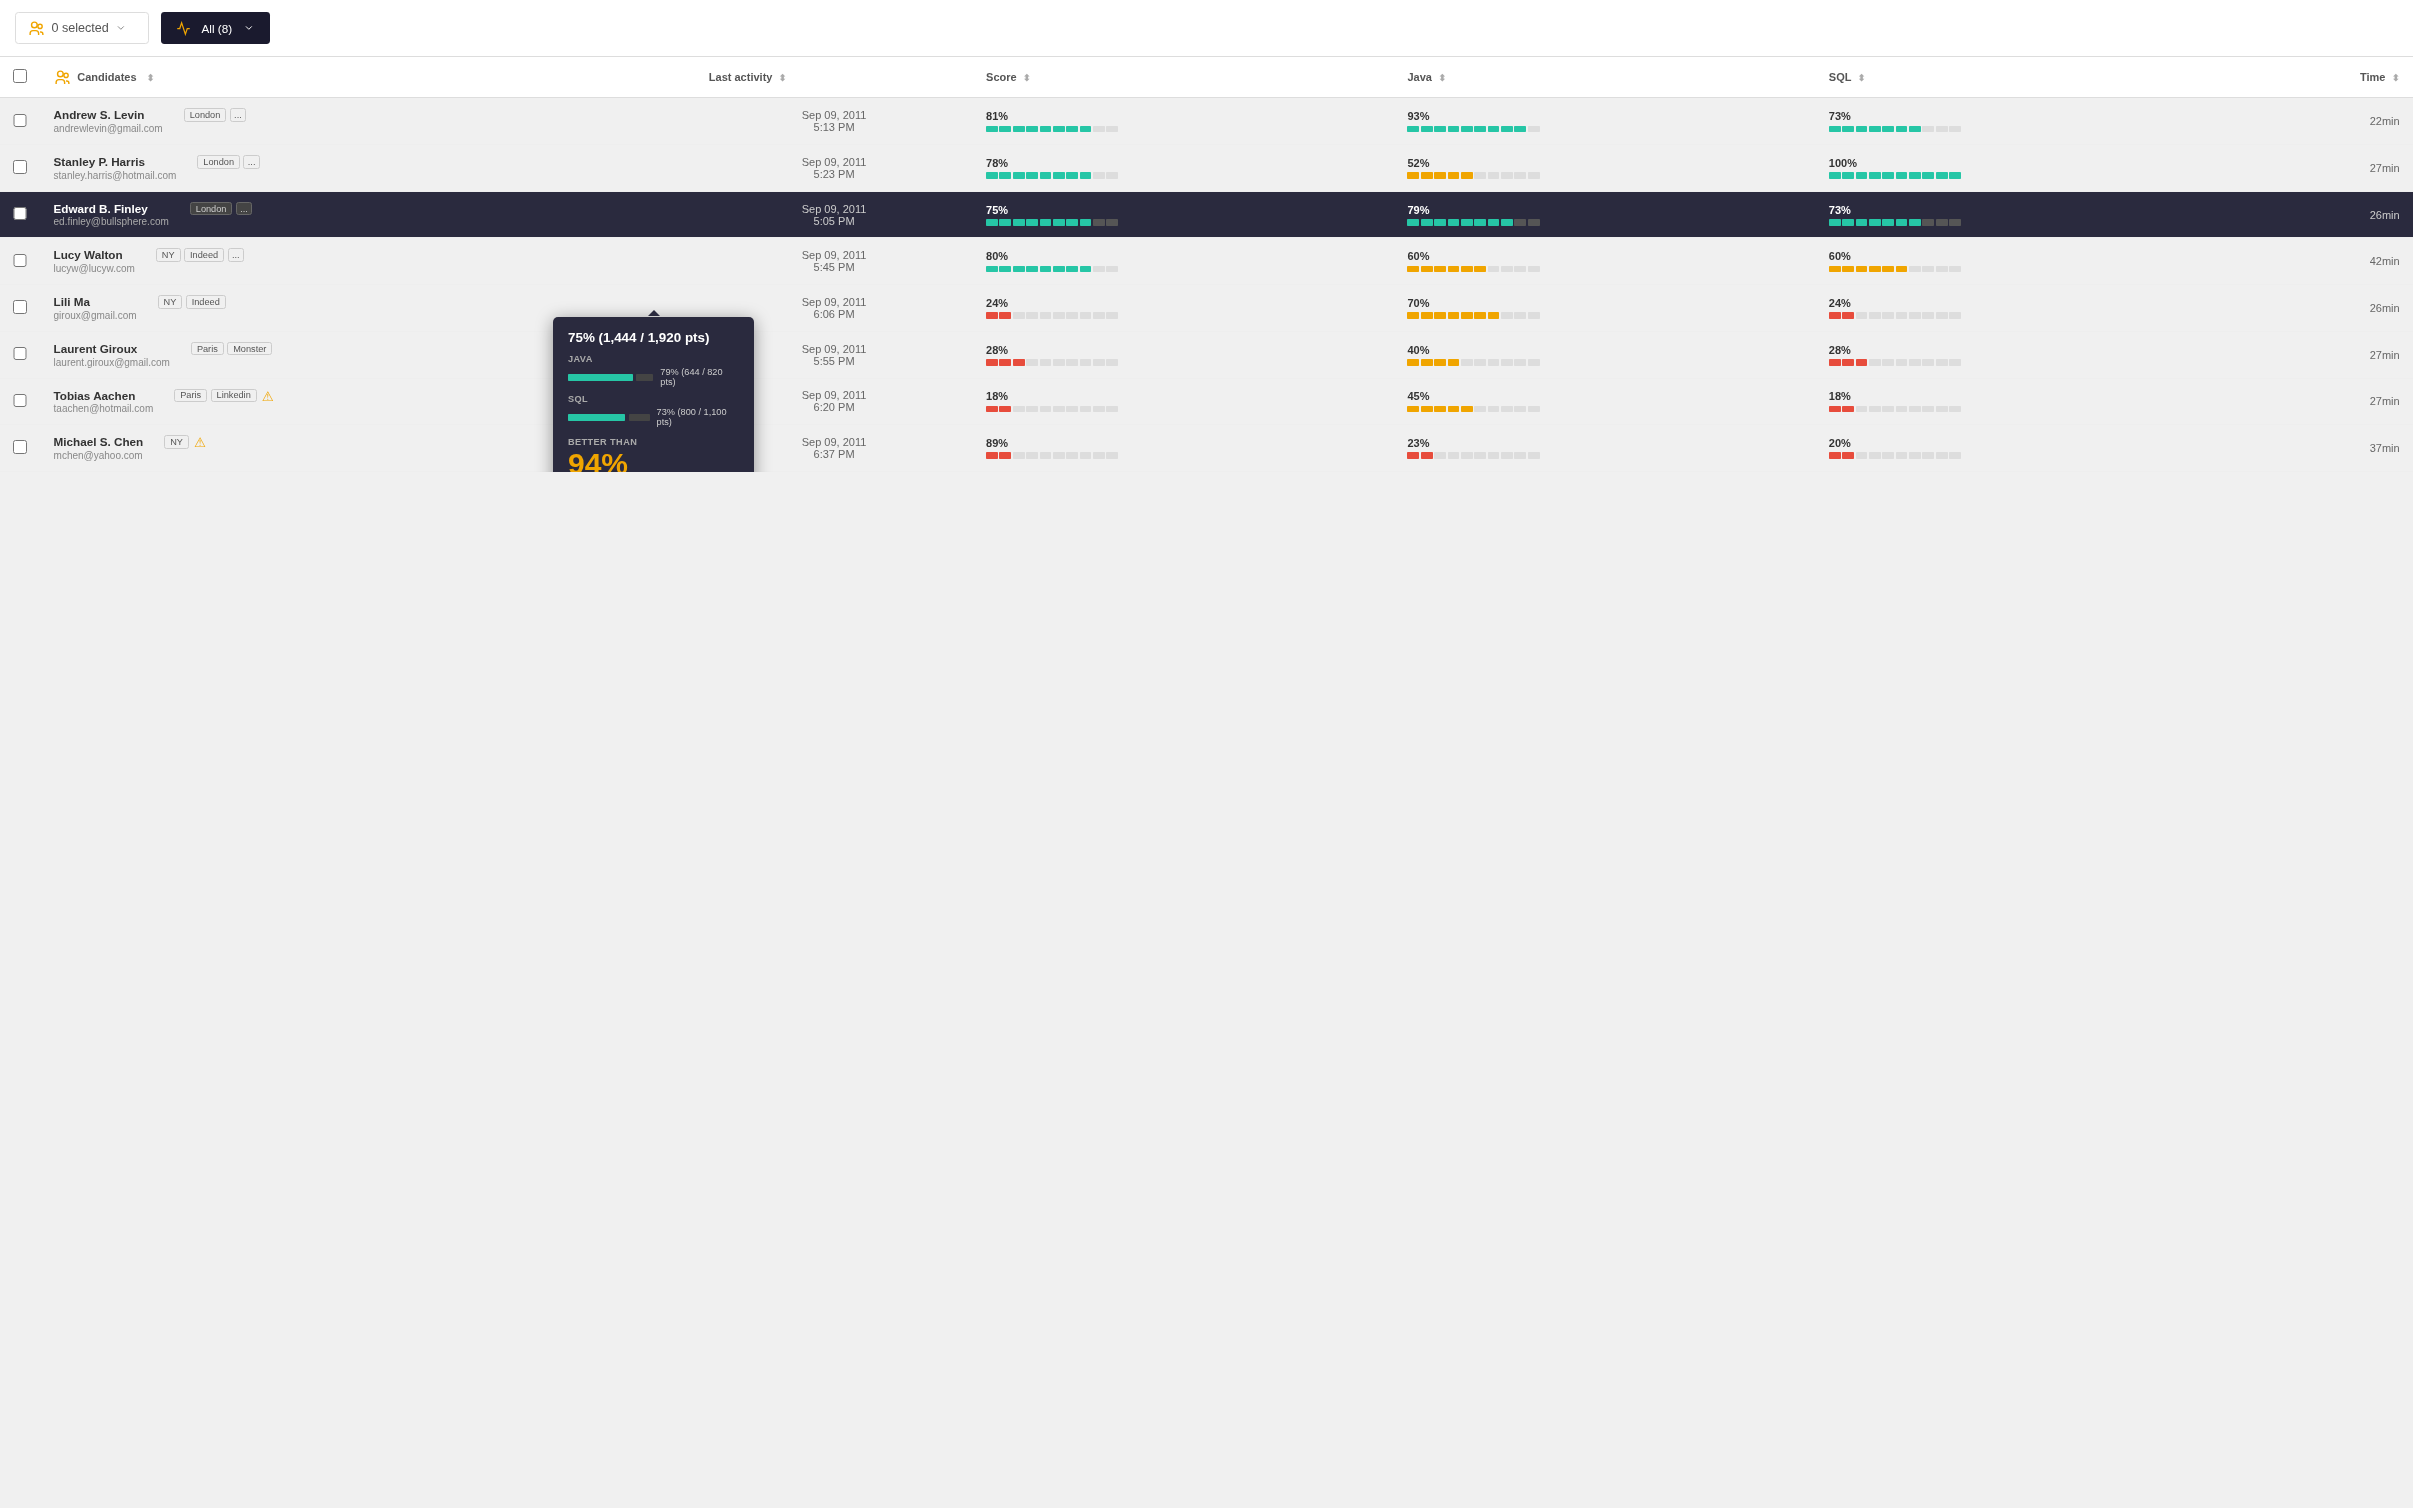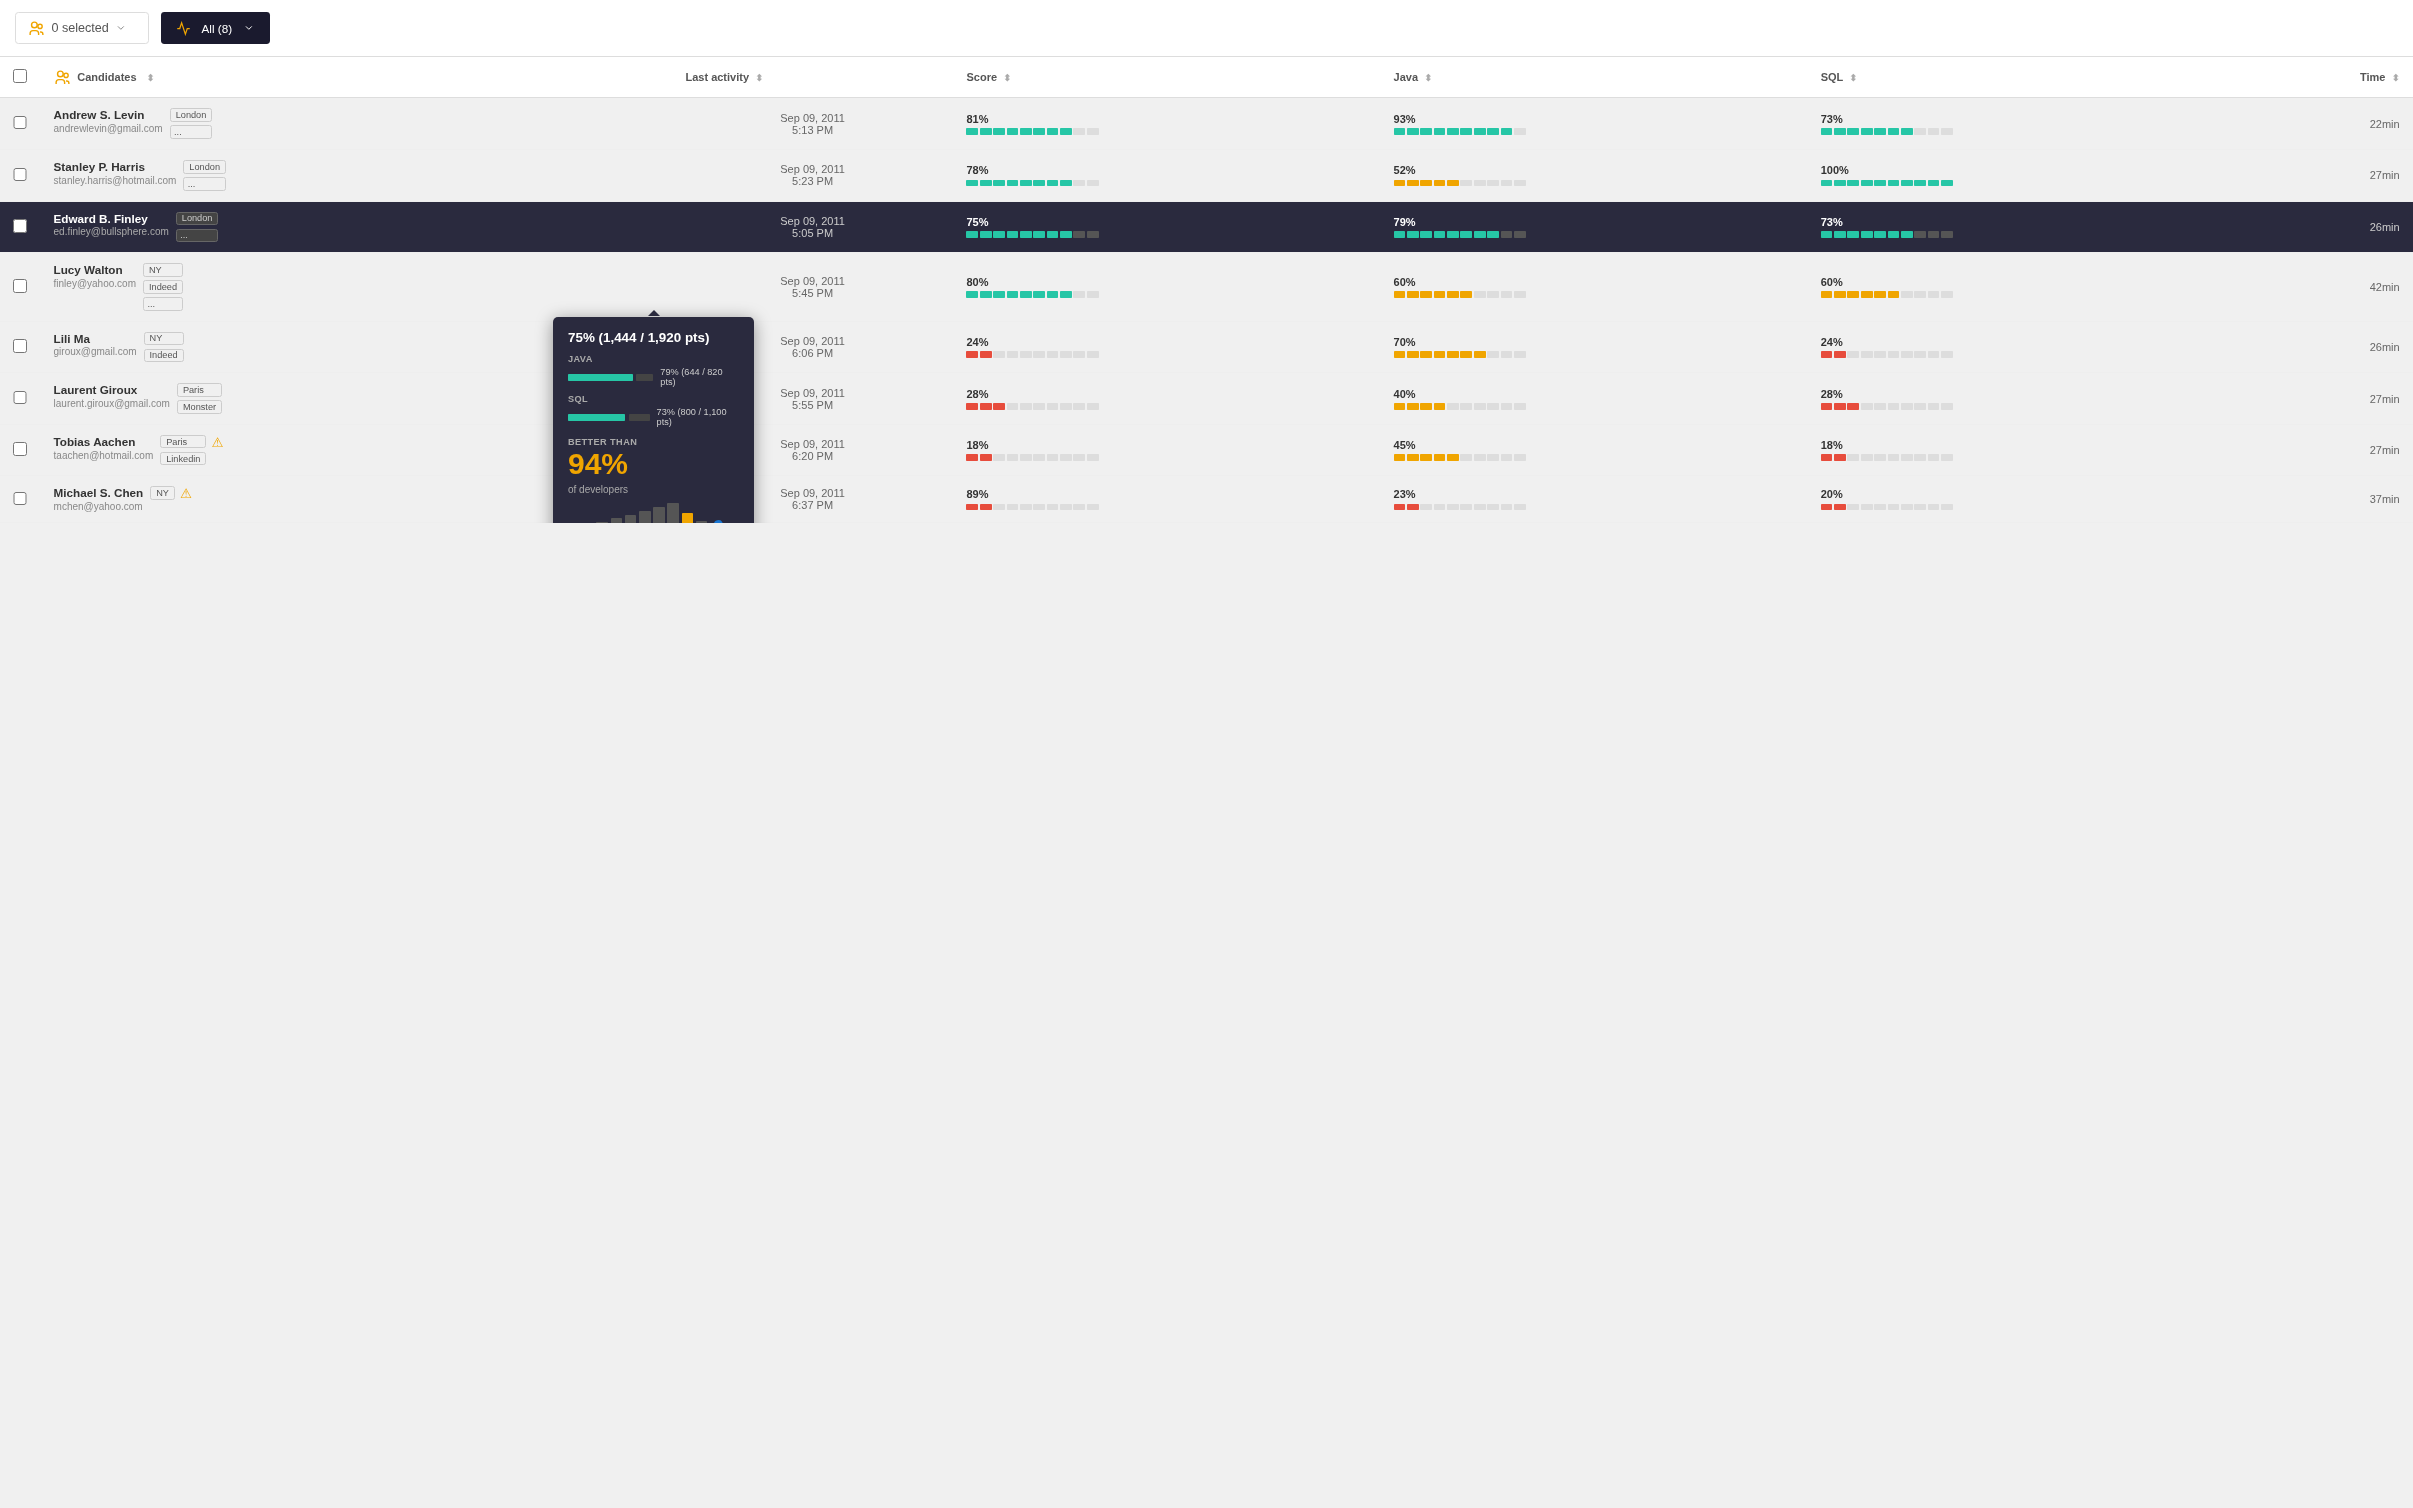--- a/index.html
+++ b/index.html
@@ -41,21 +41,21 @@
 
     td { padding: 10px 13.4px; vertical-align: middle; font-size: 11px; }
 
     .checkbox-col { width: 34px; text-align: center; }
     input[type="checkbox"] { width: 13.4px; height: 13.4px; cursor: pointer; }
 
     .candidate-info { min-width: 235px; }
     .candidate-name { font-weight: 600; font-size: 11.7px; margin-bottom: 1.7px; }
     .candidate-email { color: #888; font-size: 10px; }
     .highlighted .candidate-email { color: #aaa; }
-    .tags { display: inline-flex; gap: 3.4px; margin-left: 7px; flex-direction: column; }
+    .tags { display: inline-flex; gap: 3.4px; margin-left: 21px; }
     .tag {
       background: #f0f0f0; border: 0.8px solid #ccc; border-radius: 2.5px;
       padding: 0.8px 5px; font-size: 9.2px; color: #555;
     }
     .highlighted .tag { background: #444; border-color: #666; color: #ccc; }
     .tag-more { background: #f0f0f0; border: 0.8px solid #ccc; border-radius: 2.5px; padding: 0.8px 3.4px; font-size: 9.2px; color: #555; }
     .highlighted .tag-more { background: #444; border-color: #666; color: #ccc; }
 
     .date-col { text-align: center; color: #666; font-size: 11px; white-space: nowrap; }
     .highlighted .date-col { color: #ccc; }
@@ -360,21 +360,21 @@
     <td class="time-col">26min</td>
   </tr>
         <tr>
     <td class="checkbox-col">
       <input type="checkbox" style="">
     </td>
     <td class="candidate-info">
       <div class="name-row">
         <div>
           <div class="candidate-name">Lucy Walton</div>
-          <div class="candidate-email">finley@yahoo.com</div>
+          <div class="candidate-email">lucyw@lucyw.com</div>
         </div>
         <span class="tags">
                 <span class="tag">NY</span>
                 <span class="tag">Indeed</span>
                 <span class="tag-more">...</span>
               </span>
 
       </div>
     </td>
     <td class="date-col">

